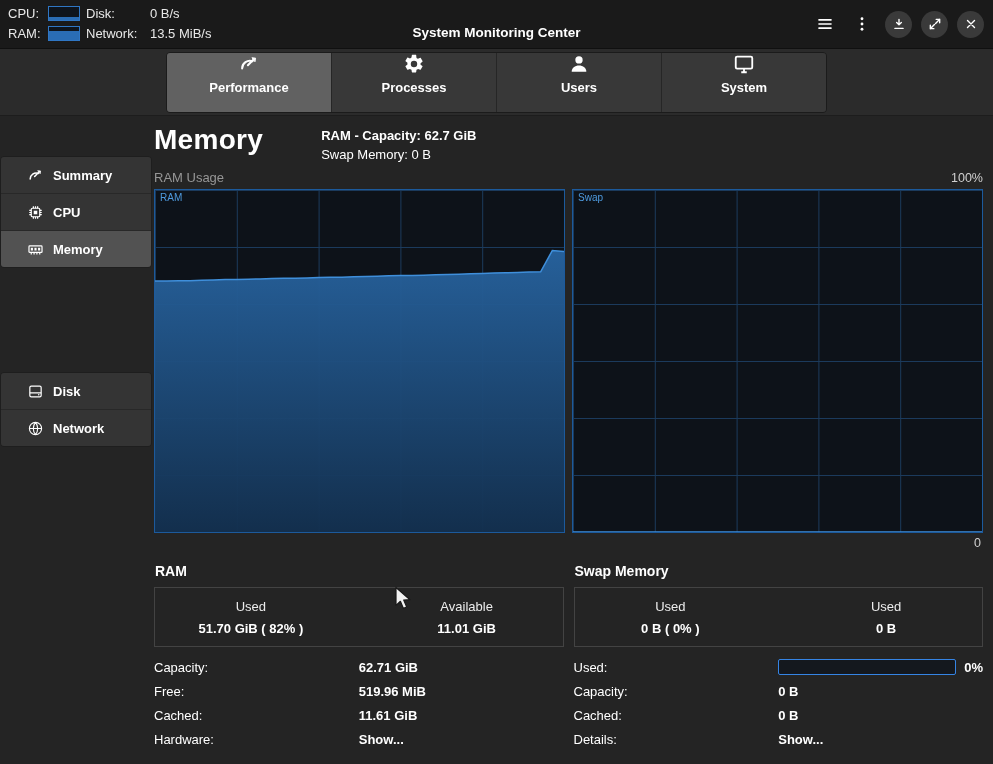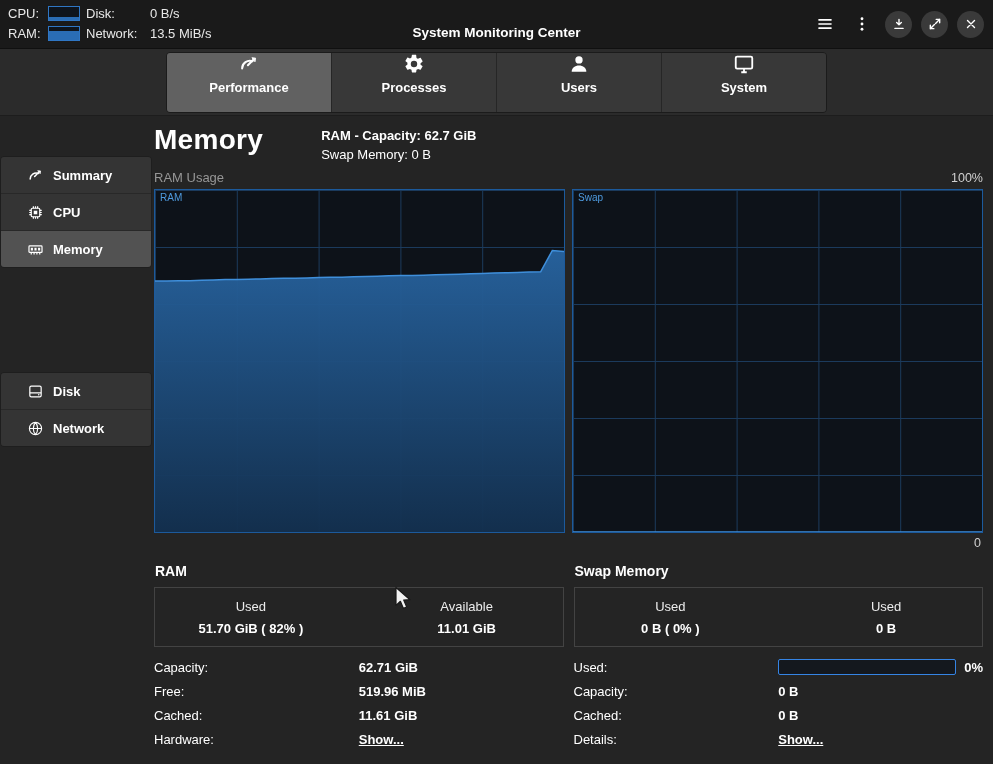--- a/index.html
+++ b/index.html
@@ -66,21 +66,21 @@
   .det-col{flex:1;min-width:0;}
   .det-title{font-weight:bold;font-size:14px;margin:0 0 8px 1px;}
   .det-box{border:1px solid #434343;border-radius:0;height:58px;display:flex;gap:24px;}
   .det-half{flex:1;display:flex;flex-direction:column;align-items:center;justify-content:center;gap:7px;}
   .det-header{color:#ececec;}
   .det-value{font-weight:bold;}
   .det-rows{margin-top:8px;}
   .det-row{display:flex;align-items:center;height:24px;}
   .det-row .lbl{width:50%;flex:none;}
   .det-row .val{font-weight:bold;}
-  .link{text-decoration:underline;cursor:pointer;}
+  .link{cursor:pointer;}
   .bar-wrap{width:50%;flex:none;display:flex;align-items:center;gap:8px;}
   .progress{flex:1;height:14px;border:1px solid #3584e4;border-radius:2px;background:#14181e;position:relative;}
   .pct{font-weight:bold;}
 
   .cursor{position:absolute;left:394px;top:586px;z-index:20;pointer-events:none;}
 </style>
 </head>
 <body>
 
 <div id="app">

